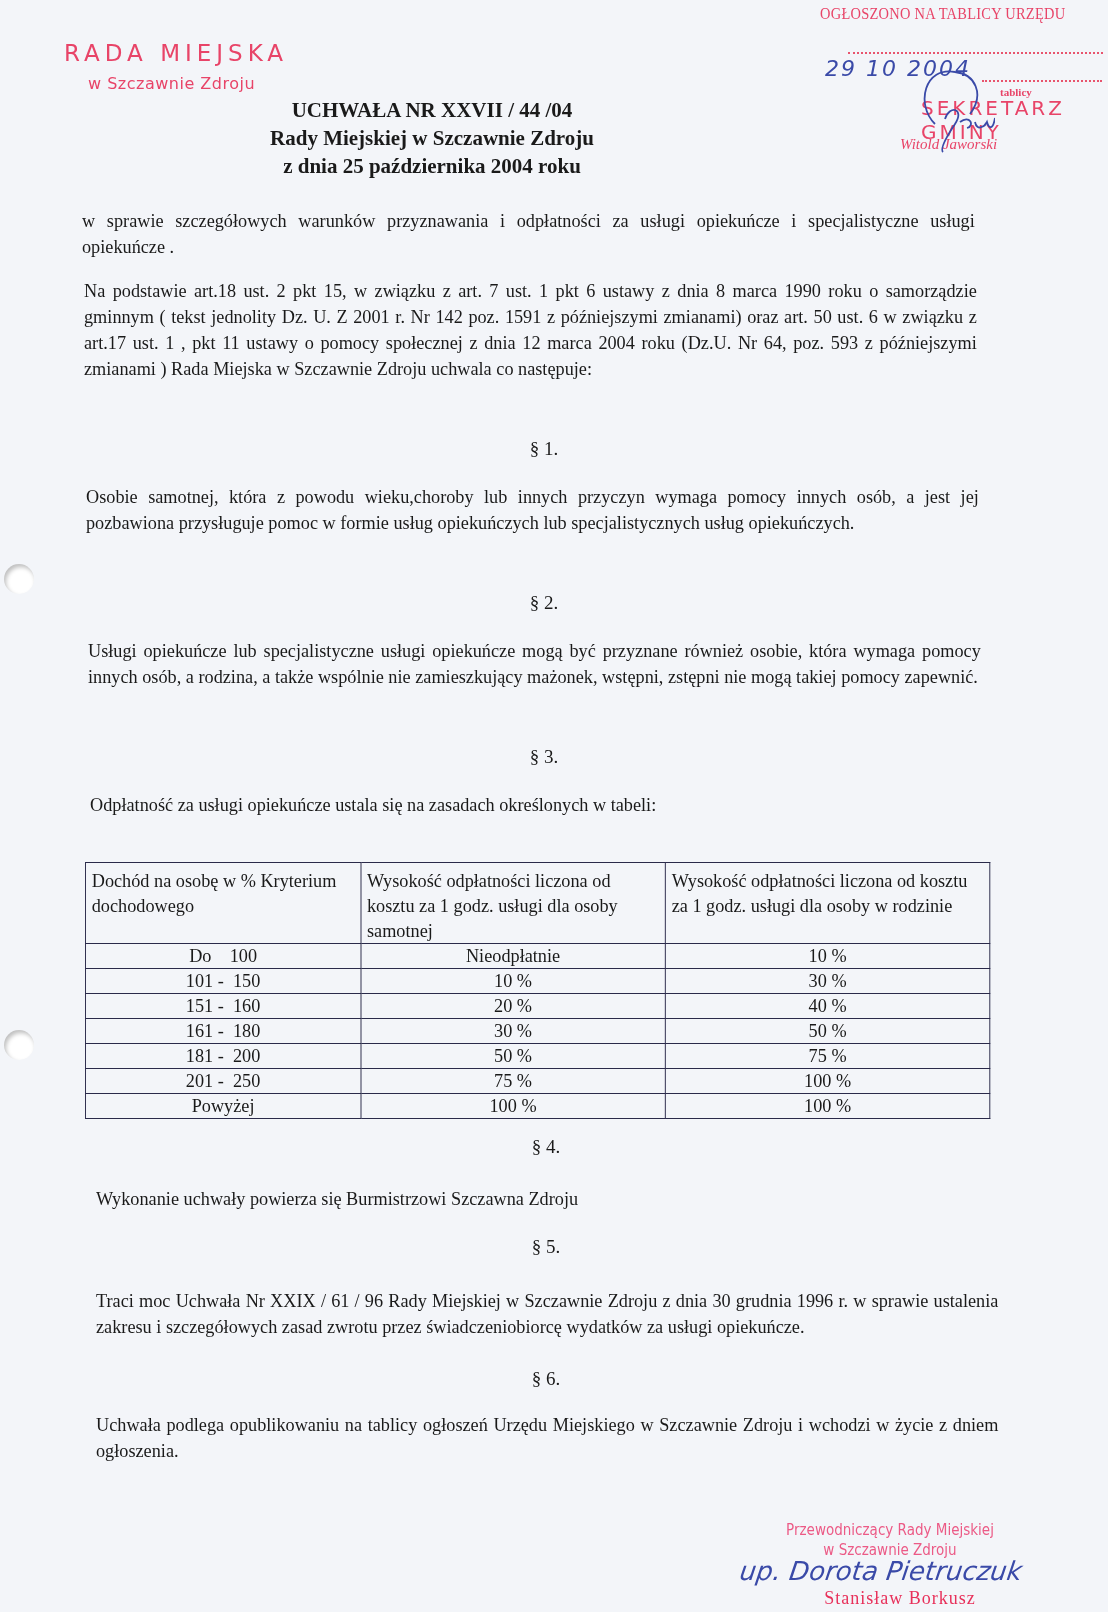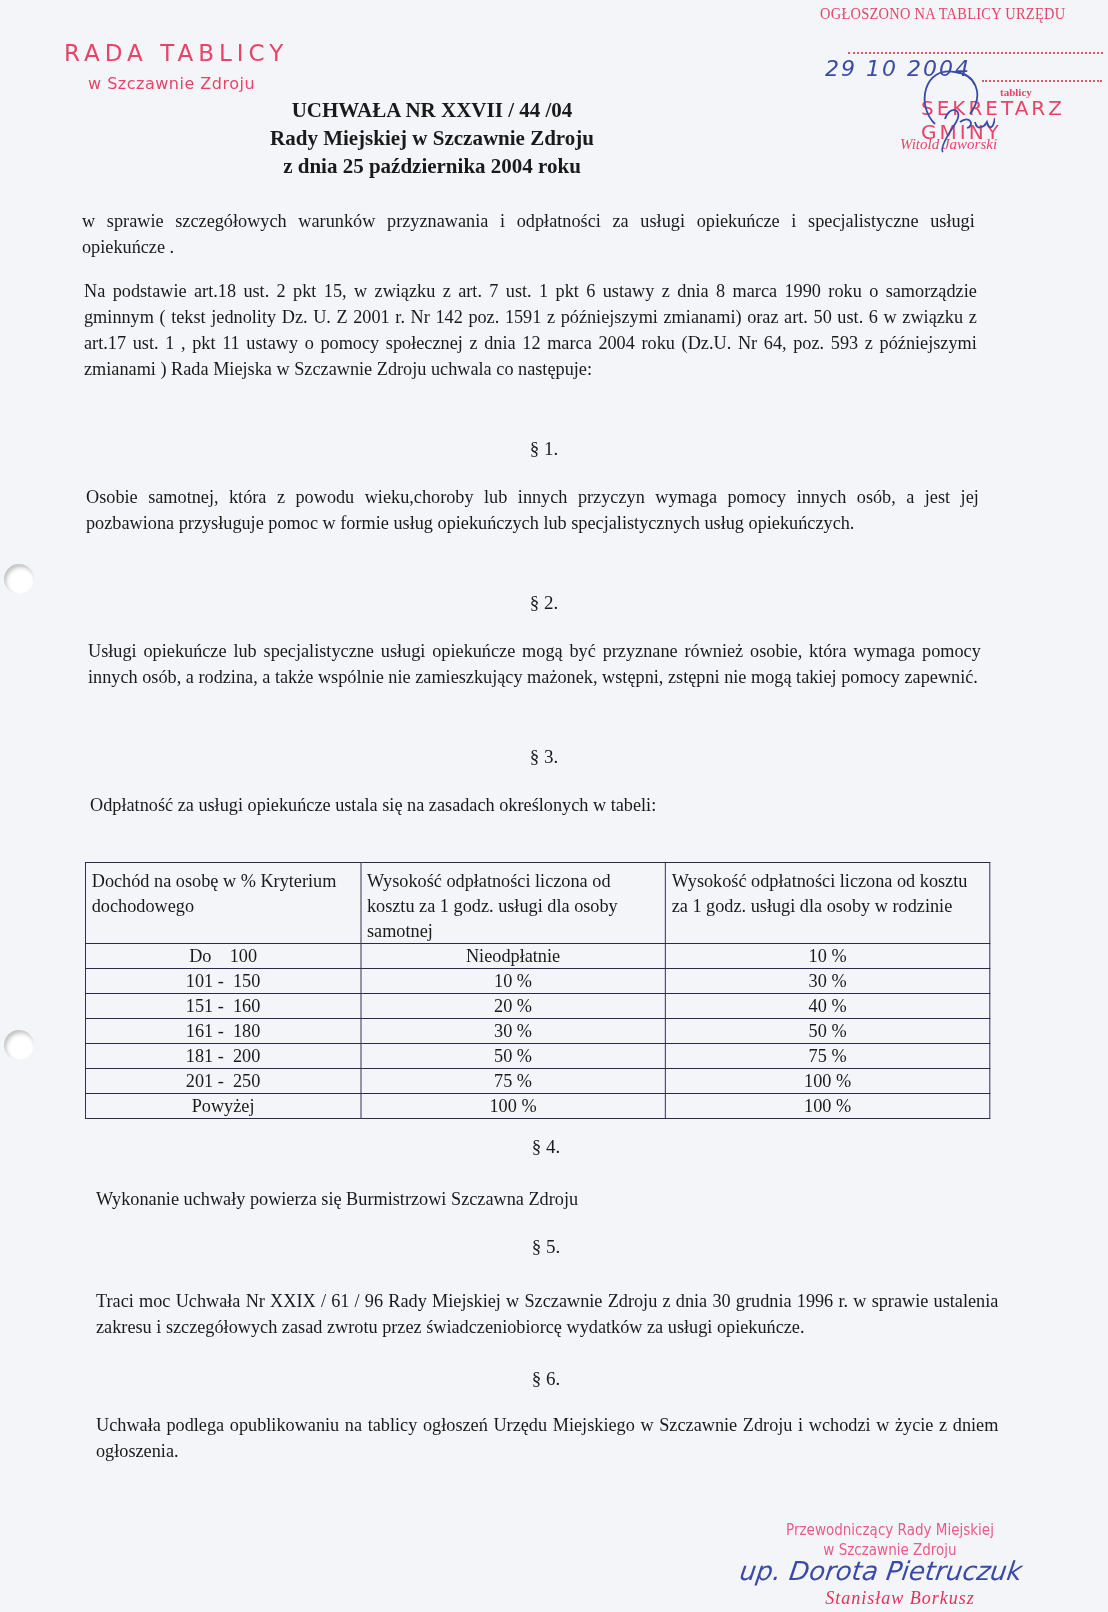--- a/index.html
+++ b/index.html
@@ -71,31 +71,31 @@
       left: 900px; top: 136px; font-family: "Liberation Serif", serif;
       font-style: italic; font-size: 15px; color: #e84468;
     }
     .przew {
       left: 740px; top: 1520px; width: 300px; text-align: center;
       font-family: "DejaVu Sans", sans-serif; font-size: 15px; color: #ec5a86;
       line-height: 20px; transform: scaleX(0.9); transform-origin: center top;
     }
     .borkusz {
       left: 770px; top: 1588px; width: 260px; text-align: center;
-      font-family: "Liberation Serif", serif; font-style: italic;
+      font-family: "Liberation Serif", serif; 
       font-size: 18px; color: #e8305a; letter-spacing: 1px;
     }
   </style>
 </head>
 <body>
 
 <div class="punch" style="top:564px;"></div>
 <div class="punch" style="top:1030px;"></div>
 
-<div class="abs stamp-rada">RADA TABLICY</div>
+<div class="abs stamp-rada">RADA MIEJSKA</div>
 <div class="abs stamp-rada-sub">w Szczawnie Zdroju</div>
 
 <div class="abs stamp-ogl">OGŁOSZONO NA TABLICY URZĘDU</div>
 <div class="abs handwriting" style="left:825px; top:20px; font-size:22px; letter-spacing:2px;margin-top:36px;">29 10 2004</div>
 <div class="dots" style="left:848px; top:52px; width:255px;"></div>
 <div class="dots" style="left:982px; top:80px; width:120px;"></div>
 
 <div class="abs podpis">tablicy</div>
 <div class="abs sekretarz">SEKRETARZ GMINY</div>
 <div class="abs witold">Witold Jaworski</div>

